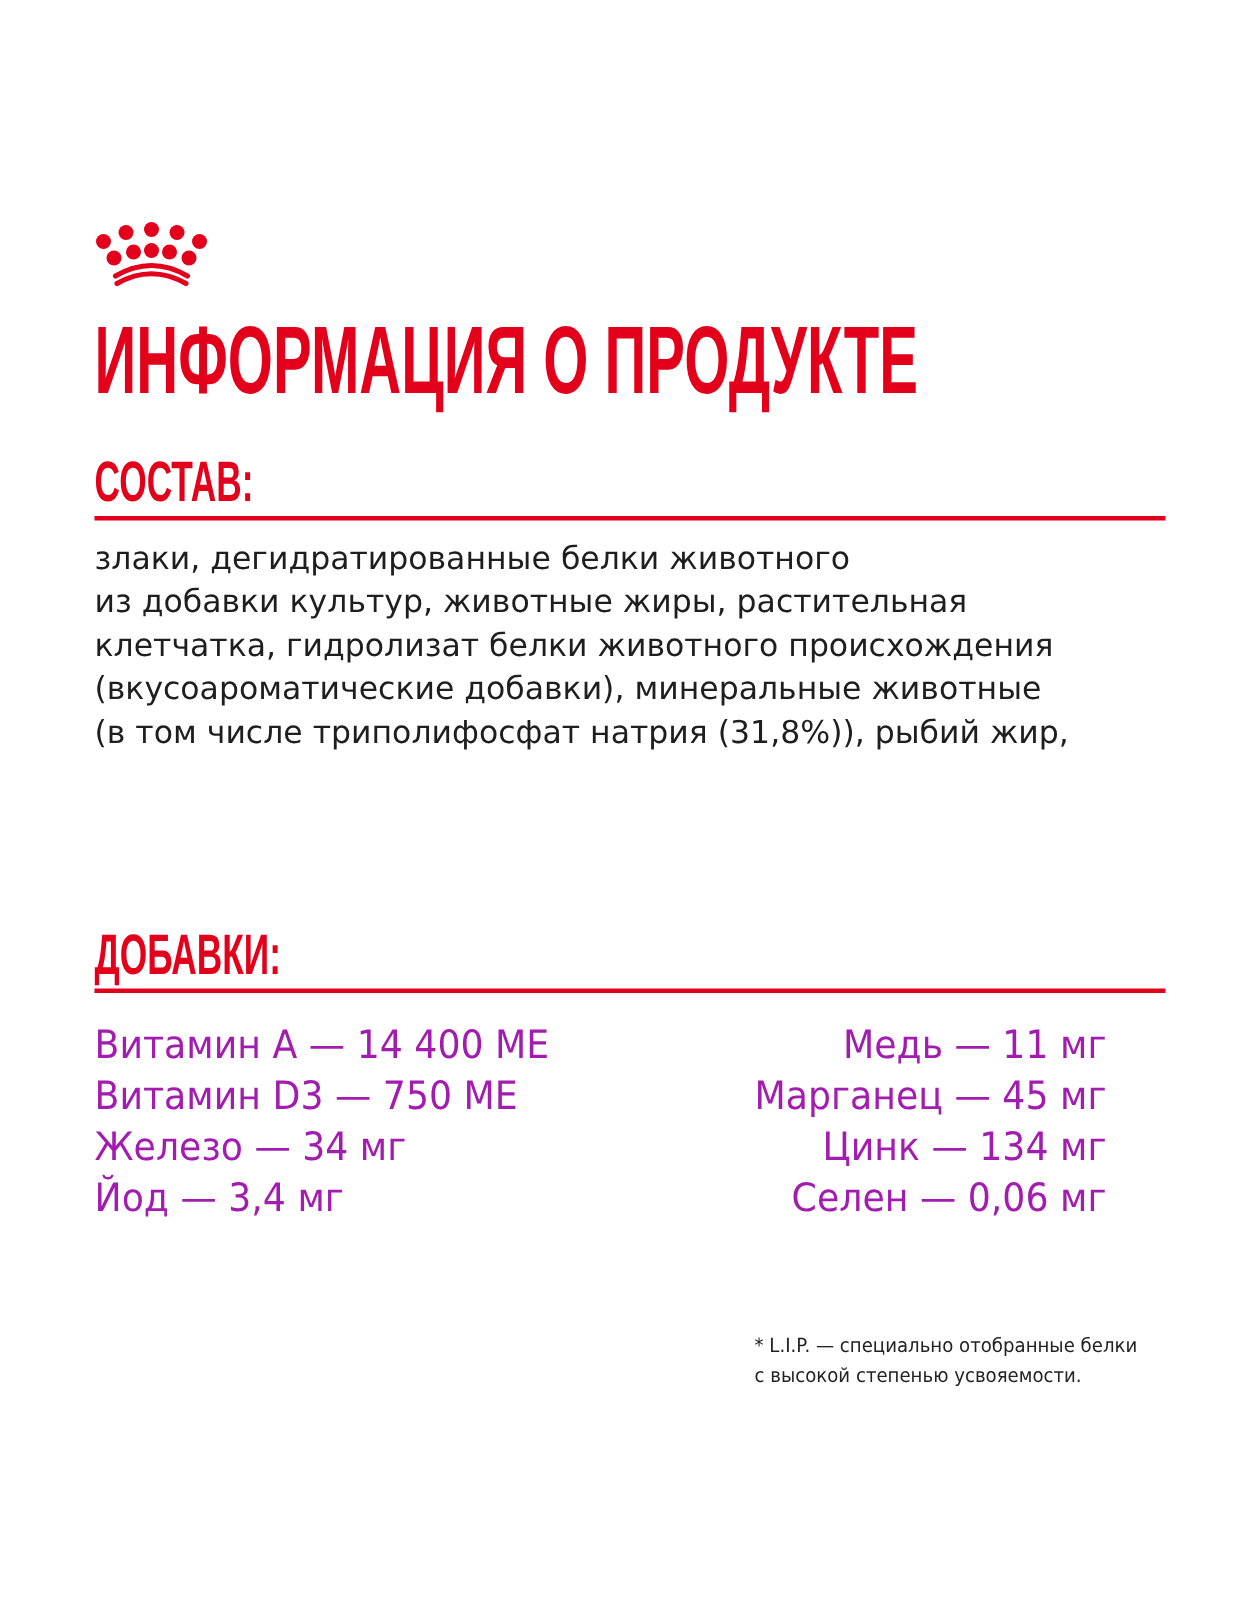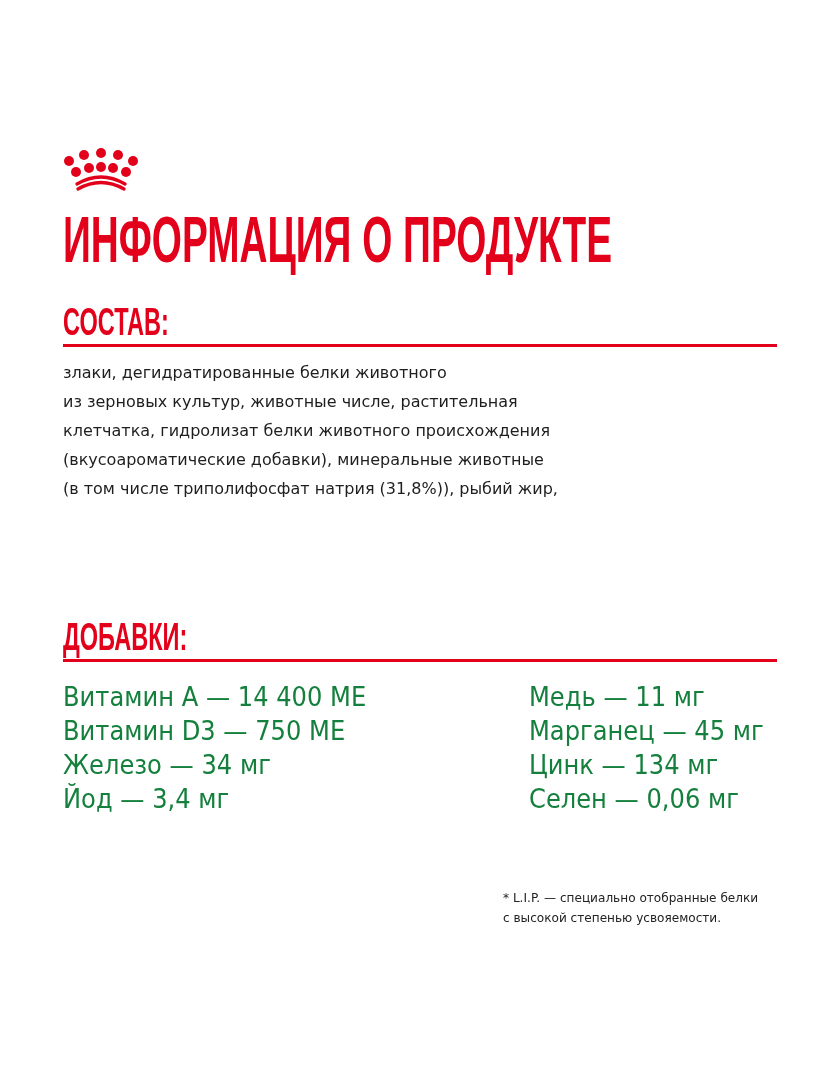--- a/index.html
+++ b/index.html
@@ -57,46 +57,46 @@
       height: 3px;
       background: #e2001a;
     }
     .composition {
       position: absolute;
       left: 63px;
       top: 358px;
       width: 730px;
       margin: 0;
       font-family: "DejaVu Sans", sans-serif;
-      font-size: 16px;
+      font-size: 21px;
       line-height: 29px;
       color: #1e1e1e;
     }
     .composition span {
       display: block;
       white-space: nowrap;
     }
     .additives {
       position: absolute;
       top: 680px;
       font-family: "DejaVu Sans", sans-serif;
       font-size: 26px;
       line-height: 34px;
-      color: #15803d;
+      color: #a21caf;
       margin: 0;
       padding: 0;
       list-style: none;
     }
     .additives li {
       white-space: nowrap;
       transform-origin: left top;
       transform: scaleX(0.93);
     }
     .additives.left { left: 63px; }
-    .additives.right { left: 529px; }
+    .additives.right { left: 503px; text-align: right; }
     .footnote {
       position: absolute;
       left: 503px;
       top: 888px;
       font-family: "DejaVu Sans", sans-serif;
       font-size: 13px;
       line-height: 20px;
       color: #222222;
       transform-origin: left top;
       transform: scaleX(0.93);
@@ -127,21 +127,21 @@
   </g>
 </svg>
 
 <h1 class="title">ИНФОРМАЦИЯ О ПРОДУКТЕ</h1>
 
 <h2 class="section-heading" style="top:302px;">СОСТАВ:</h2>
 <div class="rule" style="top:344px;"></div>
 
 <p class="composition">
   <span>злаки, дегидратированные белки животного</span>
-  <span>из зерновых культур, животные числе, растительная</span>
+  <span>из добавки культур, животные жиры, растительная</span>
   <span>клетчатка, гидролизат белки животного происхождения</span>
   <span>(вкусоароматические добавки), минеральные животные</span>
   <span>(в том числе триполифосфат натрия (31,8%)), рыбий жир,</span>
 </p>
 
 <h2 class="section-heading" style="top:617px;">ДОБАВКИ:</h2>
 <div class="rule" style="top:659px;"></div>
 
 <ul class="additives left">
   <li>Витамин A — 14 400 МЕ</li>

